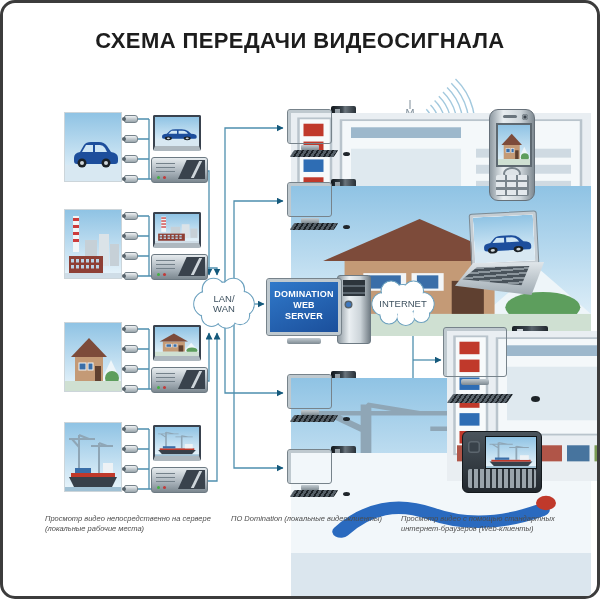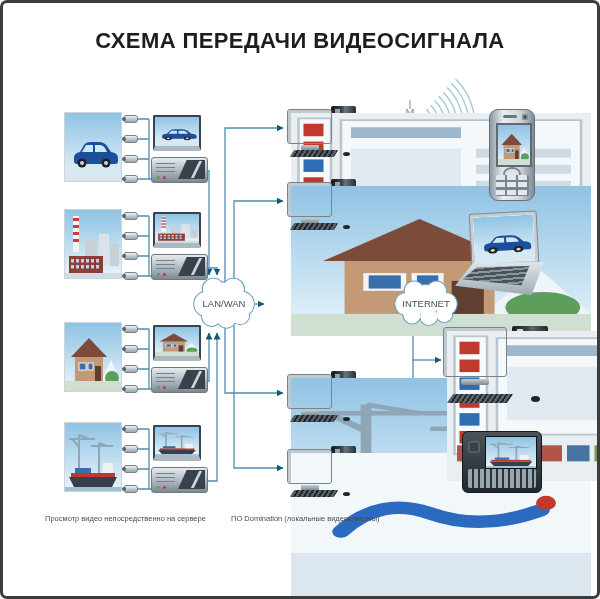--- a/index.html
+++ b/index.html
@@ -1,17 +1,17 @@
 <!DOCTYPE html>
 <html><head>
 <meta charset="utf-8">
 <style>
   html,body{margin:0;padding:0;background:#fff;}
   .canvas{position:relative;width:600px;height:599px;background:#ffffff;
-    border:3px solid #3c3c3c;border-radius:7px;box-sizing:border-box;
+    border:3px solid #3c3c3c;border-radius:15px;box-sizing:border-box;
     font-family:"Liberation Sans",sans-serif;overflow:hidden;}
   .title{position:absolute;top:25px;left:0;width:100%;text-align:center;
     font-size:22px;font-weight:700;color:#1d1d1d;letter-spacing:.4px;}
   .layer{position:absolute;left:0;top:0;width:600px;height:599px;}
   svg{display:block;}
   .abs{position:absolute;}
 
   
   .site{position:absolute;width:144px;height:94px;}
   .scene{position:absolute;left:0;top:0;width:56px;height:68px;
@@ -68,21 +68,21 @@
     background:linear-gradient(155deg,#3079ca,#1b4f9b);}
   .server .mon-silver::after{content:"";position:absolute;left:50%;bottom:-12px;
     transform:translateX(-50%);width:34px;height:6px;border-radius:2px;
     background:linear-gradient(180deg,#c3ccd2,#7d8991);}
   .server .txt{color:#fff;font-size:9px;font-weight:700;text-align:center;
     line-height:11px;padding-top:7px;letter-spacing:.2px;}
 
   
   .cloud{position:absolute;}
   .cloud svg{width:100%;height:100%;}
-  .cloud .lbl{position:absolute;inset:0;display:flex;
+  .cloud .lbl{position:absolute;inset:0;display:flex;flex-direction:column;
     align-items:center;justify-content:center;text-align:center;
     font-size:9.5px;color:#3f5260;line-height:10px;}
 
   
   .phone{position:absolute;left:486px;top:106px;width:46px;height:92px;border-radius:9px;
     border:1px solid #667079;box-sizing:border-box;
     background:linear-gradient(90deg,#8f9aa2,#e8edf0 30%,#ccd4d9 70%,#7f8a92);}
   .phone .camdot{position:absolute;right:6px;top:4px;width:6px;height:6px;border-radius:50%;
     background:#39424a;box-shadow:inset 0 0 0 1.5px #8a949b;}
   .phone .spk{position:absolute;left:13px;top:5px;width:14px;height:3px;
@@ -124,21 +124,21 @@
   .comm .scr{position:absolute;left:22px;top:4px;width:50px;height:31px;
     border:1px solid #0e1215;background:#fff;}
   .comm .btn{position:absolute;left:5px;top:9px;width:12px;height:12px;border-radius:3px;
     background:#39424a;box-shadow:inset 0 0 0 1.5px #5c666e;}
   .comm .keys{position:absolute;left:5px;bottom:4px;width:68px;height:19px;border-radius:2px;
     background:repeating-linear-gradient(90deg,#9aa4ab 0 4px,#2a3137 4px 6px),
                repeating-linear-gradient(180deg,transparent 0 4px,#2a3137 4px 6px);}
 
   
   .cap{position:absolute;font-size:7.5px;line-height:9.5px;color:#4c4c4c;}
-  .cap span{display:block;}
+  .cap span{display:block;font-style:italic;}
 </style>
 </head>
 <body>
 
 <div class="canvas">
 
   <div class="title">СХЕМА ПЕРЕДАЧИ ВИДЕОСИГНАЛА</div>
 
   <svg width="0" height="0" style="position:absolute" aria-hidden="true">
     <defs>
@@ -437,20 +437,30 @@
     <div class="tower"></div>
     <div class="mon-silver">
         <svg>
           <use href="#ui-logo"></use>
         </svg>
       </div>
     <div class="kb"></div>
       <div class="mouse"></div>
   </div>
 
+  <div class="server">
+    <div class="tower"></div>
+    <div class="mon-silver">
+      <div class="txt">
+        <span>DOMINATION</span><br>
+        <span>WEB</span><br>
+        <span>SERVER</span>
+      </div>
+    </div>
+  </div>
 
   <div class="cloud" style="left:190px;top:273px;width:62px;height:56px">
     <svg viewBox="0 0 62 56">
         <circle cx="31" cy="23.52" r="17.36" fill="#fff" stroke="#6fa3c0" stroke-width="1.2"></circle>
         <circle cx="13.64" cy="28" r="12.88" fill="#fff" stroke="#6fa3c0" stroke-width="1.2"></circle>
         <circle cx="48.36" cy="28" r="12.88" fill="#fff" stroke="#6fa3c0" stroke-width="1.2"></circle>
         <circle cx="20.46" cy="13.44" r="11.200000000000001" fill="#fff" stroke="#6fa3c0" stroke-width="1.2"></circle>
         <circle cx="40.300000000000004" cy="13.44" r="11.200000000000001" fill="#fff" stroke="#6fa3c0" stroke-width="1.2"></circle>
         <circle cx="18.599999999999998" cy="40.32" r="10.08" fill="#fff" stroke="#6fa3c0" stroke-width="1.2"></circle>
         <circle cx="33.480000000000004" cy="42" r="10.08" fill="#fff" stroke="#6fa3c0" stroke-width="1.2"></circle>
@@ -462,21 +472,21 @@
         <circle cx="40.300000000000004" cy="13.44" r="10.500000000000002" fill="#fff"></circle>
         <circle cx="18.599999999999998" cy="40.32" r="9.38" fill="#fff"></circle>
         <circle cx="33.480000000000004" cy="42" r="9.38" fill="#fff"></circle>
         <circle cx="47.12" cy="39.199999999999996" r="8.820000000000002" fill="#fff"></circle>
       </svg>
     <div class="lbl">
       <span>LAN/</span>
       <span>WAN</span>
     </div>
   </div>
-  <div class="cloud" style="left:388px;top:276px;width:70px;height:50px">
+  <div class="cloud" style="left:365px;top:276px;width:70px;height:50px">
     <svg viewBox="0 0 70 50">
         <circle cx="35" cy="21" r="15.5" fill="#fff" stroke="#6fa3c0" stroke-width="1.2"></circle>
         <circle cx="15.4" cy="25" r="11.5" fill="#fff" stroke="#6fa3c0" stroke-width="1.2"></circle>
         <circle cx="54.6" cy="25" r="11.5" fill="#fff" stroke="#6fa3c0" stroke-width="1.2"></circle>
         <circle cx="23.1" cy="12" r="10" fill="#fff" stroke="#6fa3c0" stroke-width="1.2"></circle>
         <circle cx="45.5" cy="12" r="10" fill="#fff" stroke="#6fa3c0" stroke-width="1.2"></circle>
         <circle cx="21" cy="36" r="9" fill="#fff" stroke="#6fa3c0" stroke-width="1.2"></circle>
         <circle cx="37.800000000000004" cy="37.5" r="9" fill="#fff" stroke="#6fa3c0" stroke-width="1.2"></circle>
         <circle cx="53.2" cy="35" r="8.5" fill="#fff" stroke="#6fa3c0" stroke-width="1.2"></circle>
         <circle cx="35" cy="21" r="14.8" fill="#fff"></circle>
@@ -528,18 +538,23 @@
     <div class="scr">
         <svg>
           <use href="#sc-port"></use>
         </svg>
       </div>
     <div class="keys"></div>
   </div>
 
   <div class="cap" style="left:42px;top:511px;width:200px">
     <span>Просмотр видео непосредственно на сервере</span>
+    <span>(локальные рабочие места)</span>
   </div>
   <div class="cap" style="left:228px;top:511px;width:175px">
     <span>ПО Domination (локальные видеоклиенты)</span>
   </div>
+  <div class="cap" style="left:398px;top:511px;width:170px">
+    <span>Просмотр видео с помощью стандартных</span>
+    <span>интернет-браузеров (Web-клиенты)</span>
+  </div>
 
 </div>
 
 </body></html>

